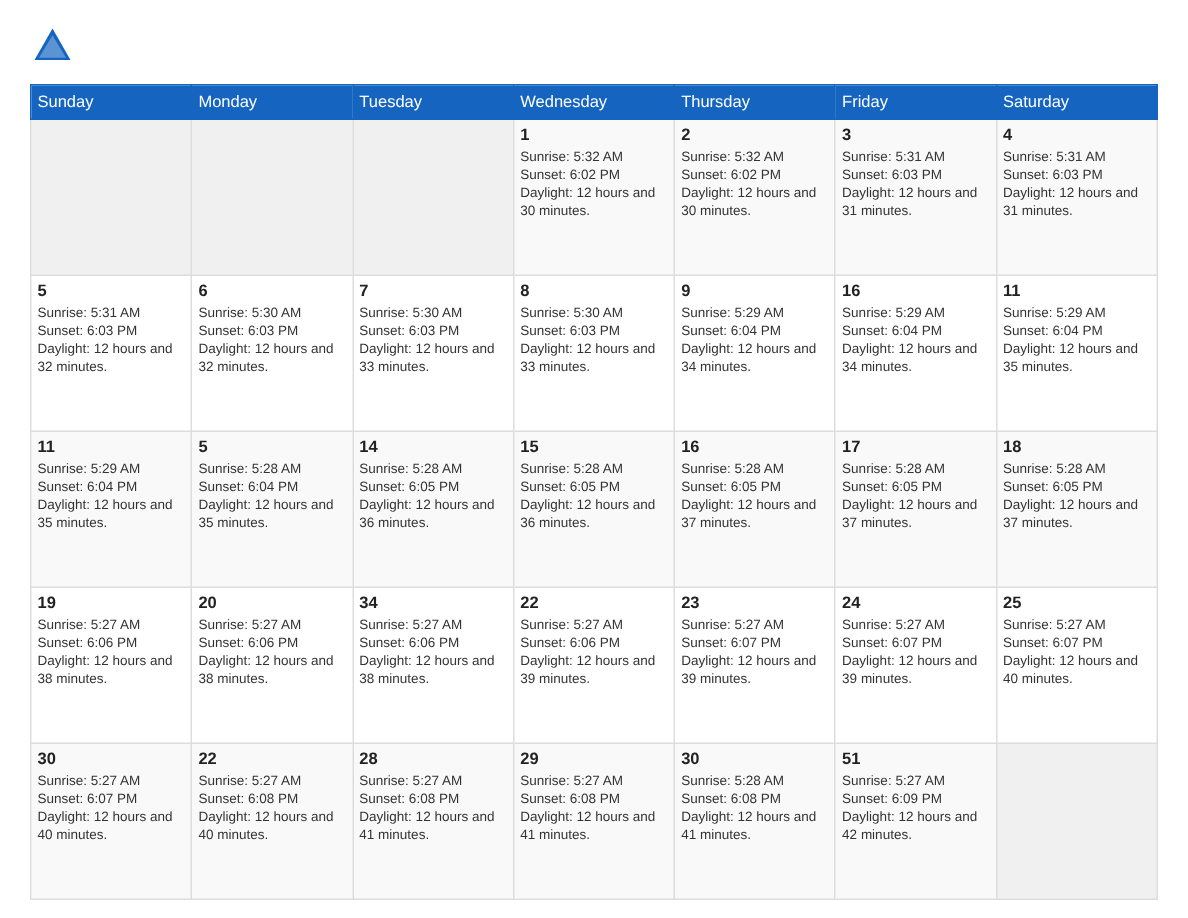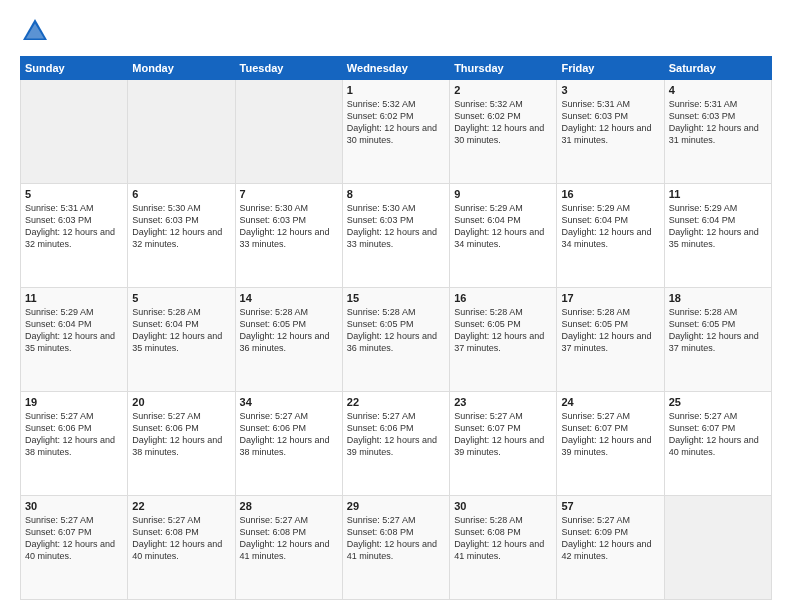--- a/index.html
+++ b/index.html
@@ -57,21 +57,21 @@
       flex: 1;
       border: 1px solid #ccc;
       border-collapse: collapse;
       width: 100%;
       table-layout: fixed;
     }
     .calendar th {
       background: #1565c0;
       color: #fff;
       font-size: 11px;
-      font-weight: bold;
+      font-weight: normal;
       padding: 5px 4px;
       text-align: left;
       border: 1px solid #1565c0;
     }
     .calendar td {
       border: 1px solid #ddd;
       vertical-align: top;
       padding: 4px 4px;
       font-size: 9.5px;
       color: #333;
@@ -175,18 +175,18 @@
           <td><span class="day-num">23</span><span class="day-info">Sunrise: 5:27 AM<br>Sunset: 6:07 PM<br>Daylight: 12 hours and 39 minutes.</span></td>
           <td><span class="day-num">24</span><span class="day-info">Sunrise: 5:27 AM<br>Sunset: 6:07 PM<br>Daylight: 12 hours and 39 minutes.</span></td>
           <td><span class="day-num">25</span><span class="day-info">Sunrise: 5:27 AM<br>Sunset: 6:07 PM<br>Daylight: 12 hours and 40 minutes.</span></td>
         </tr>
         <tr class="row-odd">
           <td><span class="day-num">30</span><span class="day-info">Sunrise: 5:27 AM<br>Sunset: 6:07 PM<br>Daylight: 12 hours and 40 minutes.</span></td>
           <td><span class="day-num">22</span><span class="day-info">Sunrise: 5:27 AM<br>Sunset: 6:08 PM<br>Daylight: 12 hours and 40 minutes.</span></td>
           <td><span class="day-num">28</span><span class="day-info">Sunrise: 5:27 AM<br>Sunset: 6:08 PM<br>Daylight: 12 hours and 41 minutes.</span></td>
           <td><span class="day-num">29</span><span class="day-info">Sunrise: 5:27 AM<br>Sunset: 6:08 PM<br>Daylight: 12 hours and 41 minutes.</span></td>
           <td><span class="day-num">30</span><span class="day-info">Sunrise: 5:28 AM<br>Sunset: 6:08 PM<br>Daylight: 12 hours and 41 minutes.</span></td>
-          <td><span class="day-num">57</span><span class="day-info">Sunrise: 5:27 AM<br>Sunset: 6:09 PM<br>Daylight: 12 hours and 42 minutes.</span></td>
+          <td><span class="day-num">51</span><span class="day-info">Sunrise: 5:27 AM<br>Sunset: 6:09 PM<br>Daylight: 12 hours and 42 minutes.</span></td>
           <td class="empty-cell"></td>
         </tr>
       </tbody>
   </table>
 </div>
 
 </body></html>

